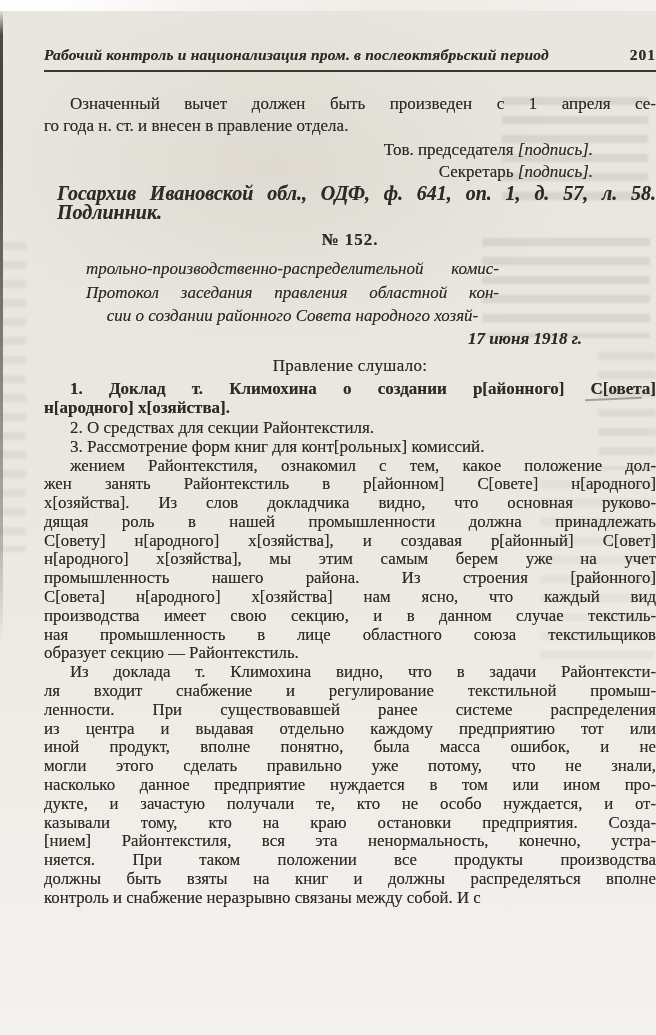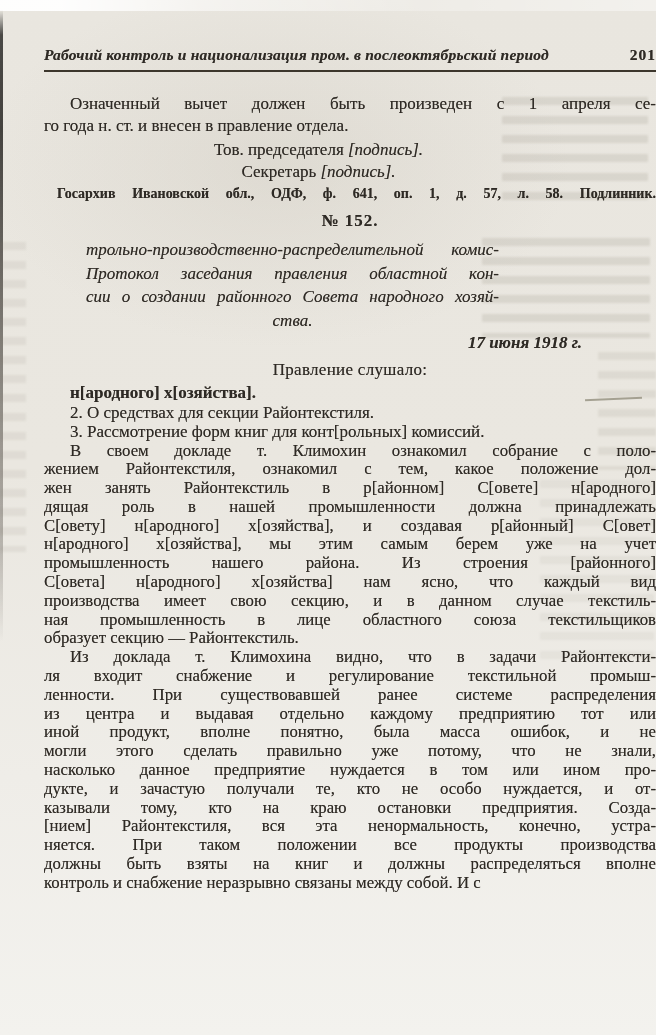--- a/index.html
+++ b/index.html
@@ -40,23 +40,23 @@
   .runhead .rh-num{font-weight:bold;letter-spacing:1px;}
   .head-rule{margin-top:6px;height:0;border-top:2px solid #3c362c;}
 
   
   .tl{text-align:justify;text-align-last:justify;}
   .block .tl:last-child{text-align-last:left;}
   .block.center-last .tl:last-child{text-align-last:center;}
   .indent .tl:first-child{text-indent:26px;}
 
   .front-para{margin-top:21px;font-size:17px;line-height:21.5px;}
-  .sigs{margin-top:3px;font-size:17px;line-height:21.5px;text-align:center;padding-right:63px;}
+  .sigs{margin-top:3px;font-size:17px;line-height:21.5px;text-align:right;padding-right:63px;}
   .sig-note{font-style:italic;}
-  .source-line{margin-top:2px;font-size:14px;line-height:19px;font-weight:bold;
+  .source-line{margin-top:2px;font-size:20px;line-height:19px;font-weight:bold;font-style:italic;
     text-align:justify;text-align-last:justify;padding-left:13px;}
 
   .doc-number{margin-top:8px;font-size:17px;line-height:20px;text-align:center;font-weight:bold;letter-spacing:1px;}
   .doc-title{margin-top:7px;margin-left:42px;margin-right:157px;
     font-size:17px;line-height:23.5px;font-style:italic;}
   .doc-date{margin-top:1px;font-size:17px;line-height:20px;font-style:italic;font-weight:bold;
     text-align:right;padding-right:74px;}
   .heard{margin-top:7px;font-size:17px;line-height:20px;text-align:center;letter-spacing:0.3px;}
 
   .agenda{margin-top:3px;}
@@ -104,43 +104,43 @@
     </div>
 
     <div class="source-line">Госархив Ивановской обл., ОДФ, ф. 641, оп. 1, д. 57, л. 58. Подлинник.</div>
 
     <div class="doc-number">№ 152.</div>
 
     <div class="doc-title block center-last">
         <div class="tl">трольно-производственно-распределительной комис-</div>
         <div class="tl">Протокол заседания правления областной кон-</div>
         <div class="tl">сии о создании районного Совета народного хозяй-</div>
-        <div class="tl">ства.</div>
       </div>
 
     <div class="doc-date">17 июня 1918 г.</div>
 
     <div class="heard">Правление слушало:</div>
 
     <div class="agenda">
       <div class="block indent bold">
+          <div class="tl">1. Доклад т. Климохина о создании р[айонного] С[овета]</div>
           <div class="tl">н[ародного] х[озяйства].</div>
         </div>
       <div class="block indent">
           <div class="tl">2. О средствах для секции Районтекстиля.</div>
         </div>
       <div class="block indent">
           <div class="tl">3. Рассмотрение форм книг для конт[рольных] комиссий.</div>
         </div>
     </div>
 
     <div class="body-para block indent">
-        <div class="tl">В своем докладе т. Климохин ознакомил собрание с поло-</div>
         <div class="tl">жением Районтекстиля, ознакомил с тем, какое положение дол-</div>
         <div class="tl">жен занять Районтекстиль в р[айонном] С[овете] н[ародного]</div>
+        <div class="tl">х[озяйства]. Из слов докладчика видно, что основная руково-</div>
         <div class="tl">дящая роль в нашей промышленности должна принадлежать</div>
         <div class="tl">С[овету] н[ародного] х[озяйства], и создавая р[айонный] С[овет]</div>
         <div class="tl">н[ародного] х[озяйства], мы этим самым берем уже на учет</div>
         <div class="tl">промышленность нашего района. Из строения [районного]</div>
         <div class="tl">С[овета] н[ародного] х[озяйства] нам ясно, что каждый вид</div>
         <div class="tl">производства имеет свою секцию, и в данном случае текстиль-</div>
         <div class="tl">ная промышленность в лице областного союза текстильщиков</div>
         <div class="tl">образует секцию — Районтекстиль.</div>
       </div>
 

